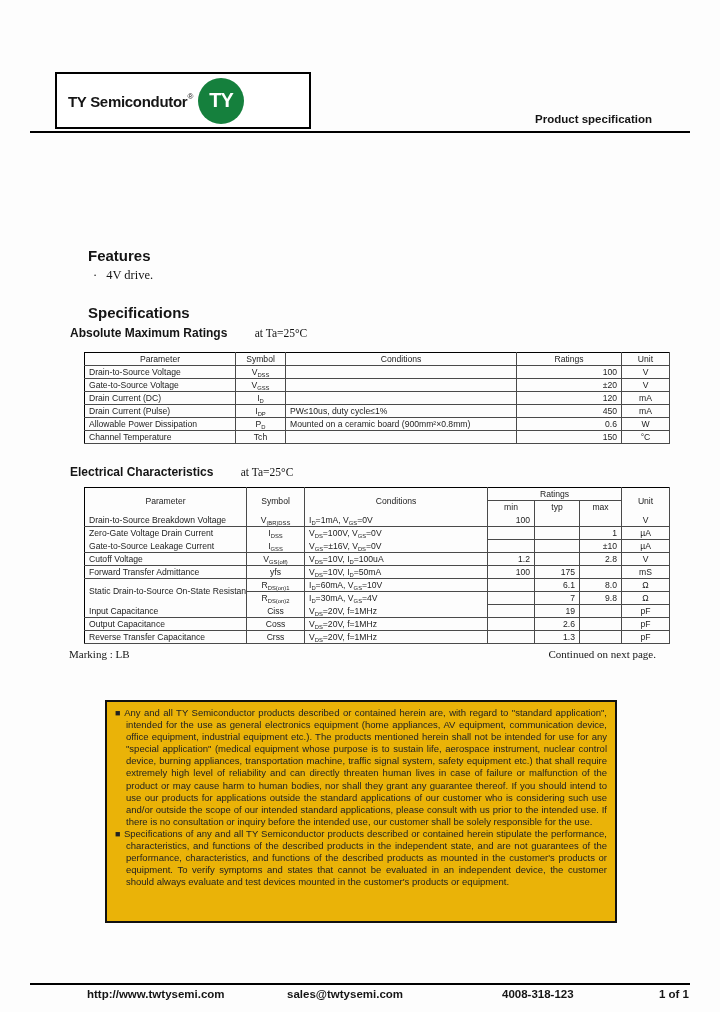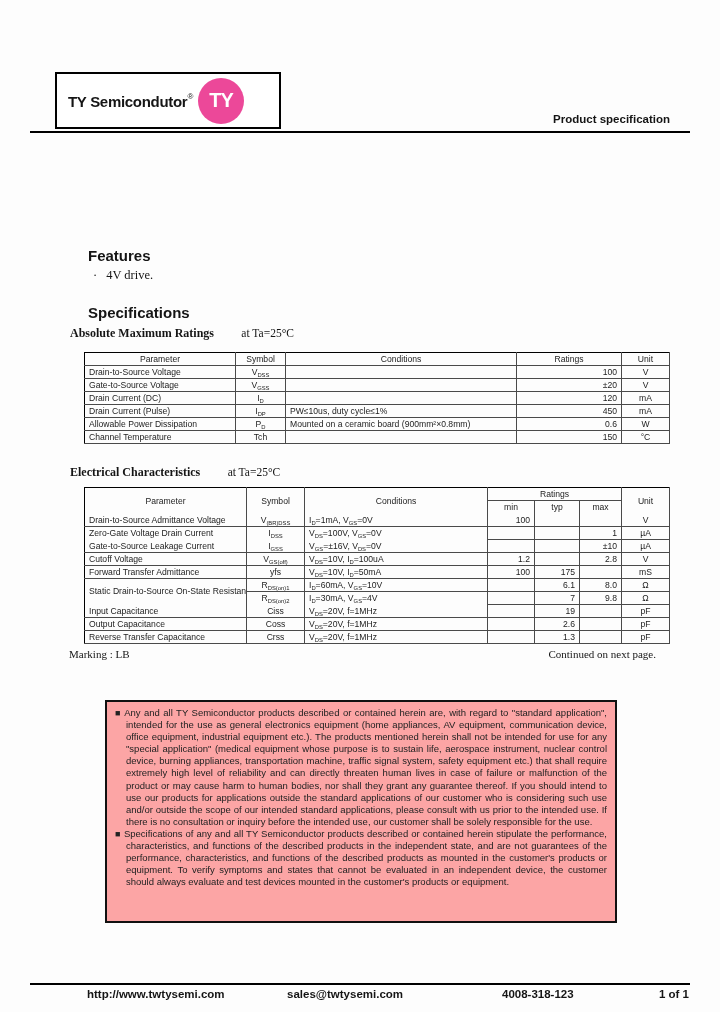--- a/index.html
+++ b/index.html
@@ -5,38 +5,38 @@
   * { margin:0; padding:0; box-sizing:border-box; }
   html,body { background:#e8e8e8; }
   .page {
     position:relative; width:720px; height:1012px; margin:0 auto;
     background:#fdfdfd; color:#151515;
     font-family:"Liberation Sans", sans-serif; overflow:hidden;
   }
   sub { font-size:0.68em; vertical-align:-2px; line-height:0; }
 
   
-  .logo-box { position:absolute; left:55px; top:72px; width:226px; height:57px;
+  .logo-box { position:absolute; left:55px; top:72px; width:256px; height:57px;
     border:2px solid #000; background:#fff; display:flex; align-items:center; }
   .brand { font-weight:bold; font-size:15px; letter-spacing:-0.3px; margin-left:11px; white-space:nowrap; }
   .brand-mark { font-size:8px; vertical-align:8px; font-weight:normal; }
   .logo-circle { width:46px; height:46px; border-radius:50%; margin-left:5px;
     color:#fff; font-weight:bold; font-size:20px; letter-spacing:-1px;
     display:flex; align-items:center; justify-content:center; }
-  .doc-type { position:absolute; right:50px; top:113px; font-size:11.5px; font-weight:bold; }
+  .doc-type { position:absolute; right:68px; top:113px; font-size:11.5px; font-weight:bold; }
   .header-rule { position:absolute; left:30px; width:660px; top:131px; border-top:2px solid #000; }
   .part-number { position:absolute; right:32px; top:136px; font-size:41px; font-weight:bold; letter-spacing:0.5px; }
 
   
   .features-title { position:absolute; left:88px; top:247px; font-size:15px; font-weight:bold; }
   .feature-item { position:absolute; left:93px; top:268px; font-family:"Liberation Serif", serif; font-size:12.5px; }
   .feature-item .dot { margin-right:9px; }
   .specs-title { position:absolute; left:88px; top:304px; font-size:15px; font-weight:bold; }
   .table-title { position:absolute; left:70px; font-size:12px; }
-  .table-title .tname { font-weight:bold; font-family:Liberation Serif, serif;margin-top:24px; }
+  .table-title .tname { font-weight:bold; font-family:Liberation Sans, sans-serif;margin-top:24px; }
   .table-title .tcond { font-family:"Liberation Serif", serif; font-size:11.5px;padding-left:24px; }
   .abs-title { top:326px; }
   .elec-title { top:465px; }
 
   
   table.spec { position:absolute; left:84px; width:585px; border-collapse:collapse;
     table-layout:fixed; border:1.5px solid #000; }
   .t1 { top:352px; }
   .t2 { top:487px; }
   table.spec th, table.spec td {
@@ -53,41 +53,41 @@
   .nb { border-bottom:none !important; }
   .hvb { border-bottom:1.2px solid #000; }
   td.wrap2 { white-space:normal; line-height:9.5px; font-size:8.3px; vertical-align:middle; }
 
   
   .marking { position:absolute; left:69px; top:648px; font-family:"Liberation Serif", serif; font-size:11px; }
   .continued { position:absolute; right:64px; top:648px; font-family:"Liberation Serif", serif; font-size:11px; }
 
   
   .notice { position:absolute; left:105px; top:700px; width:512px; height:223px;
-    border:2px solid #111; background:#fca5a5; padding:5px 8px 20px 8px;
+    border:2px solid #111; background:#eab308; padding:5px 8px 20px 8px;
     font-size:9.5px; line-height:12.1px; text-align:justify; color:#222; }
   .notice p { padding-left:11px; text-indent:-11px; }
   .notice .sq { font-size:9px; }
 
   
   .footer-rule { position:absolute; left:30px; width:660px; top:983px; border-top:2px solid #000; }
   .footer-item { position:absolute; top:988px; font-size:11.5px; font-weight:bold;padding-left:32px; }
   .f-web { left:55px; }
   .f-mail { left:255px; }
   .f-phone { left:470px; }
   .f-page { right:31px; }
 </style>
 </head>
 <body>
 
 <div class="page">
 
   <div class="logo-box">
     <span class="brand"><span>TY Semicondutor</span><span class="brand-mark">®</span></span>
-    <span class="logo-circle" id="logo-circle" style="background: #ec4899;">TY</span>
+    <span class="logo-circle" id="logo-circle" style="background: #15803d;">TY</span>
   </div>
   <div class="doc-type">Product specification</div>
   <div class="header-rule"></div>
 
   <div class="features-title">Features</div>
   <div class="feature-item">
     <span class="dot">·</span><span>4V drive.</span>
   </div>
 
   <div class="specs-title">Specifications</div>
@@ -180,21 +180,21 @@
       <th rowspan="2" class="nb">Conditions</th>
       <th colspan="3">Ratings</th>
       <th rowspan="2" class="nb">Unit</th>
     </tr>
     <tr>
       <th class="nb">min</th>
       <th class="nb">typ</th>
       <th class="nb">max</th>
     </tr>
     <tr>
-      <td class="c-param hvb">Drain-to-Source Admittance Voltage</td>
+      <td class="c-param hvb">Drain-to-Source Breakdown Voltage</td>
       <td class="c-sym hvb">V<sub>(BR)DSS</sub></td>
       <td class="c-cond hvb">I<sub>D</sub>=1mA, V<sub>GS</sub>=0V</td>
       <td class="c-val hvb">100</td>
       <td class="c-val hvb"></td>
       <td class="c-val hvb"></td>
       <td class="c-unit hvb">V</td>
     </tr>
     <tr>
       <td class="c-param nb">Zero-Gate Voltage Drain Current</td>
       <td class="c-sym nb">I<sub>DSS</sub></td>

